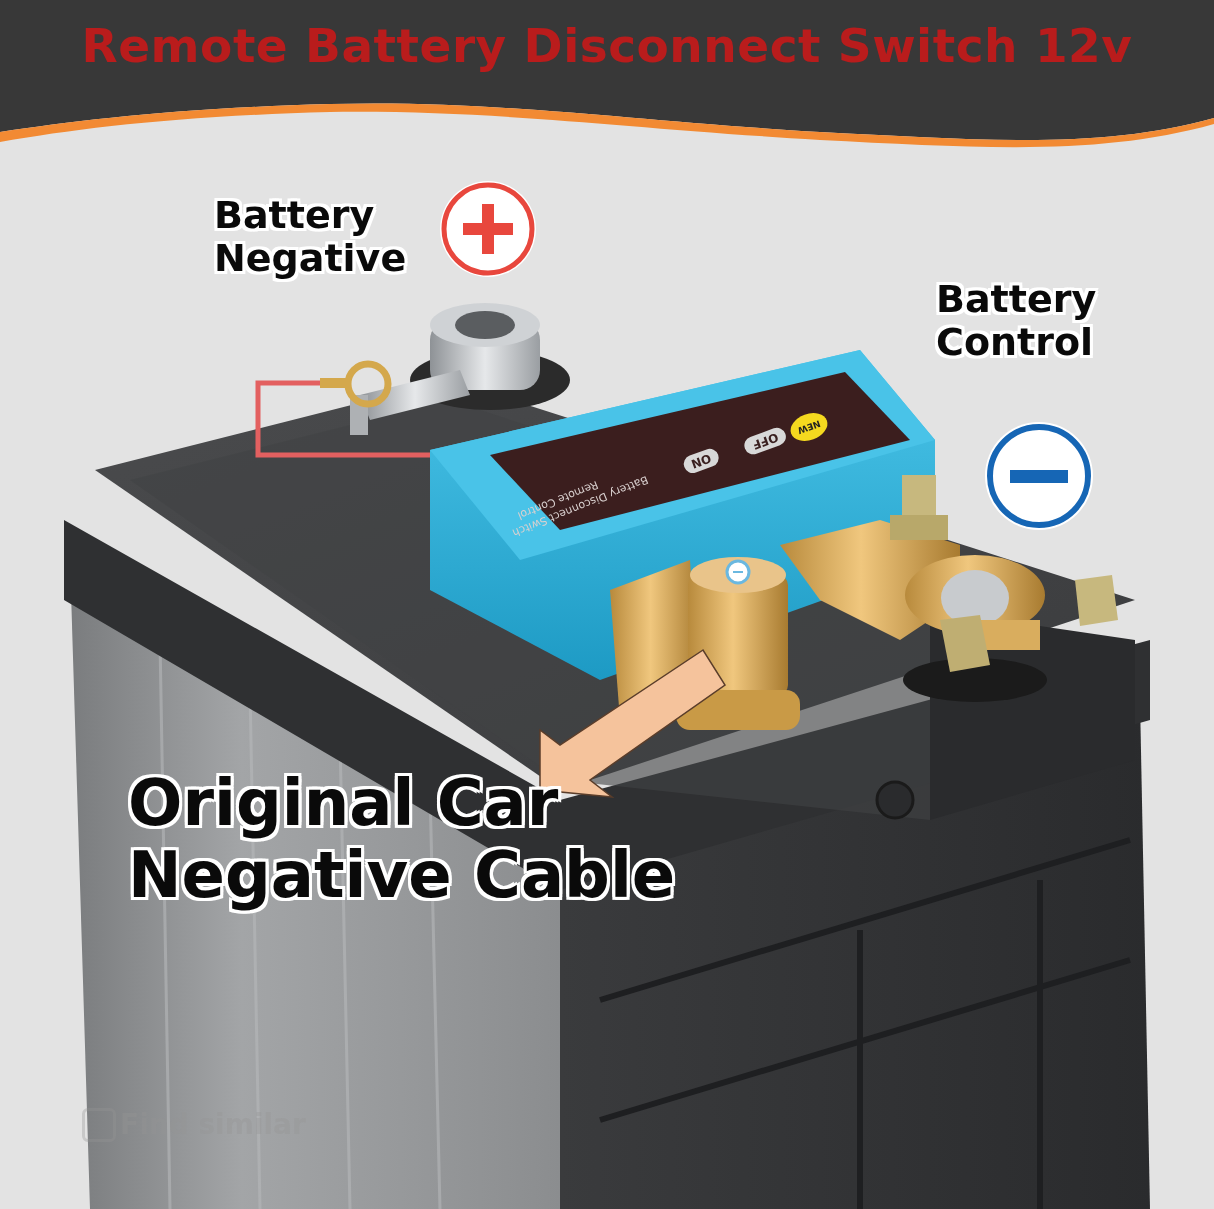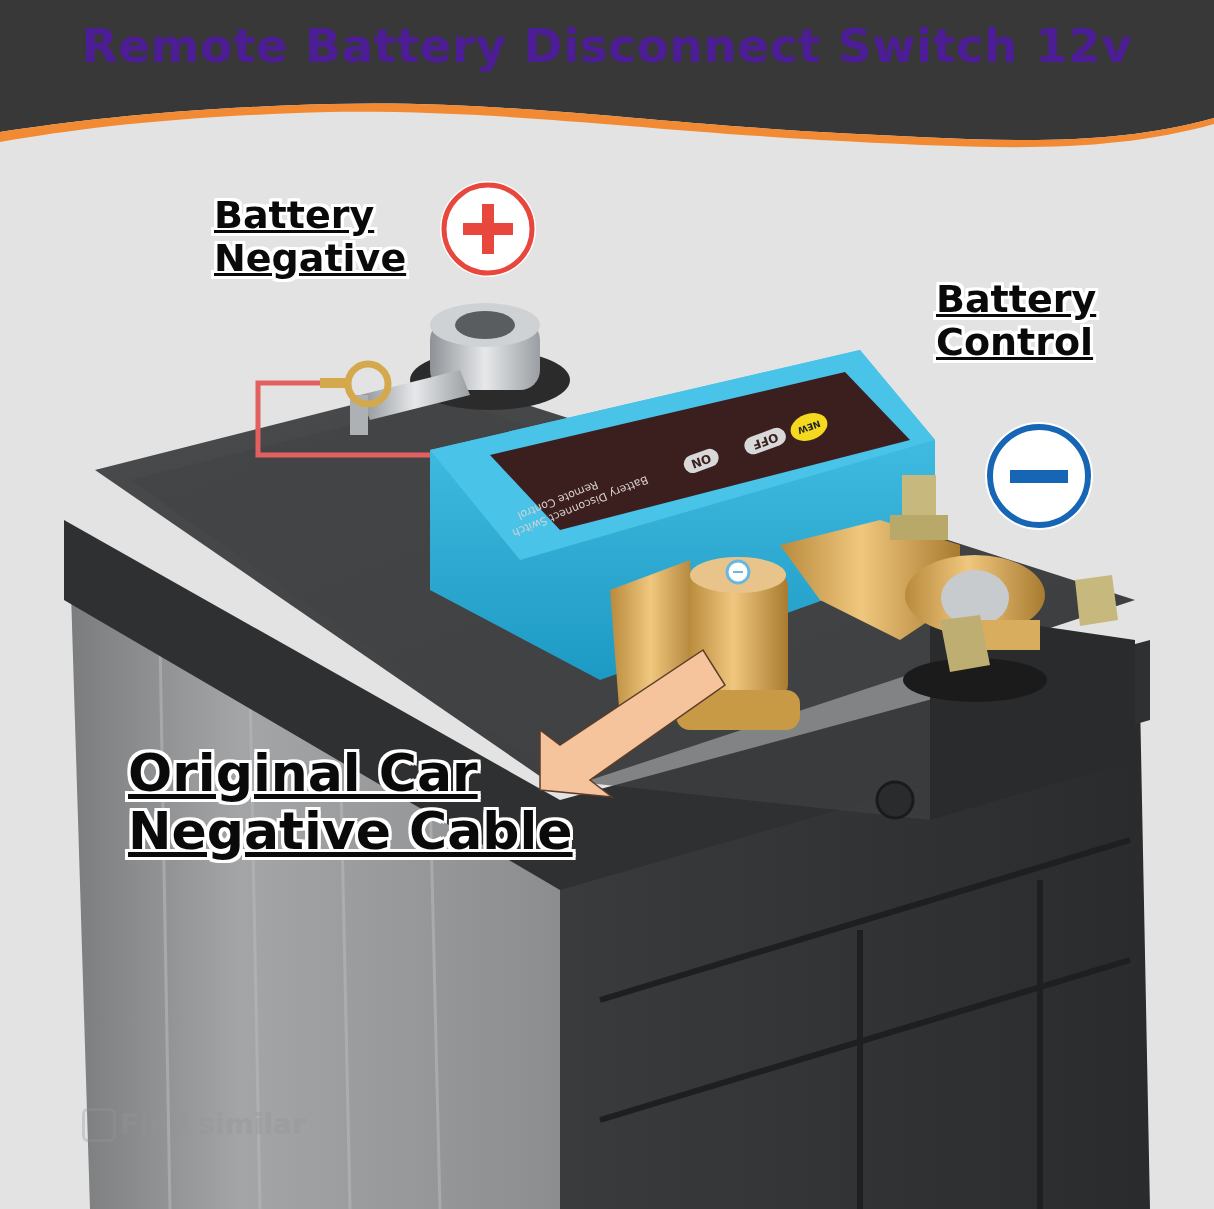--- a/index.html
+++ b/index.html
@@ -6,36 +6,36 @@
   body {
     width: 1214px; height: 1209px; overflow: hidden;
     background: #e3e3e3;
     font-family: "DejaVu Sans", sans-serif;
     position: relative;
   }
   .stage { position: absolute; inset: 0; }
   svg.scene { position: absolute; left: 0; top: 0; }
   .title {
     position: absolute; left: 0; right: 0; top: 18px;
-    text-align: center; color: #4c1d95;
+    text-align: center; color: #b91c1c;
     font-family: "DejaVu Sans", sans-serif; font-weight: bold;
     font-size: 47px; letter-spacing: 0.5px;
   }
   .label {
     position: absolute;
     font-family: "DejaVu Sans", sans-serif; font-weight: bold;
     color: #0a0a0a; line-height: 1.12;
     text-shadow:
       -3px -3px 0 #fff, 3px -3px 0 #fff, -3px 3px 0 #fff, 3px 3px 0 #fff,
       0 -3px 0 #fff, 0 3px 0 #fff, -3px 0 0 #fff, 3px 0 0 #fff;
   }
-  .label span { display: block; text-decoration: underline; }
+  .label span { display: block; }
   .lbl-pos { left: 214px; top: 194px; font-size: 38px; }
   .lbl-neg { left: 936px; top: 278px; font-size: 38px; }
-  .lbl-cable { left: 128px; top: 744px; font-size: 52px; }
+  .lbl-cable { left: 128px; top: 768px; font-size: 64px; }
   .watermark {
     position: absolute; left: 82px; top: 1108px;
     color: rgba(150,150,150,0.35); font-size: 28px; font-weight: bold;
     display: flex; align-items: flex-start; gap: 4px;
   }
   .wm-icon {
     width: 28px; height: 28px; border: 3px solid rgba(150,150,150,0.35);
     border-radius: 6px; position: relative;
   }
   .device-text {

